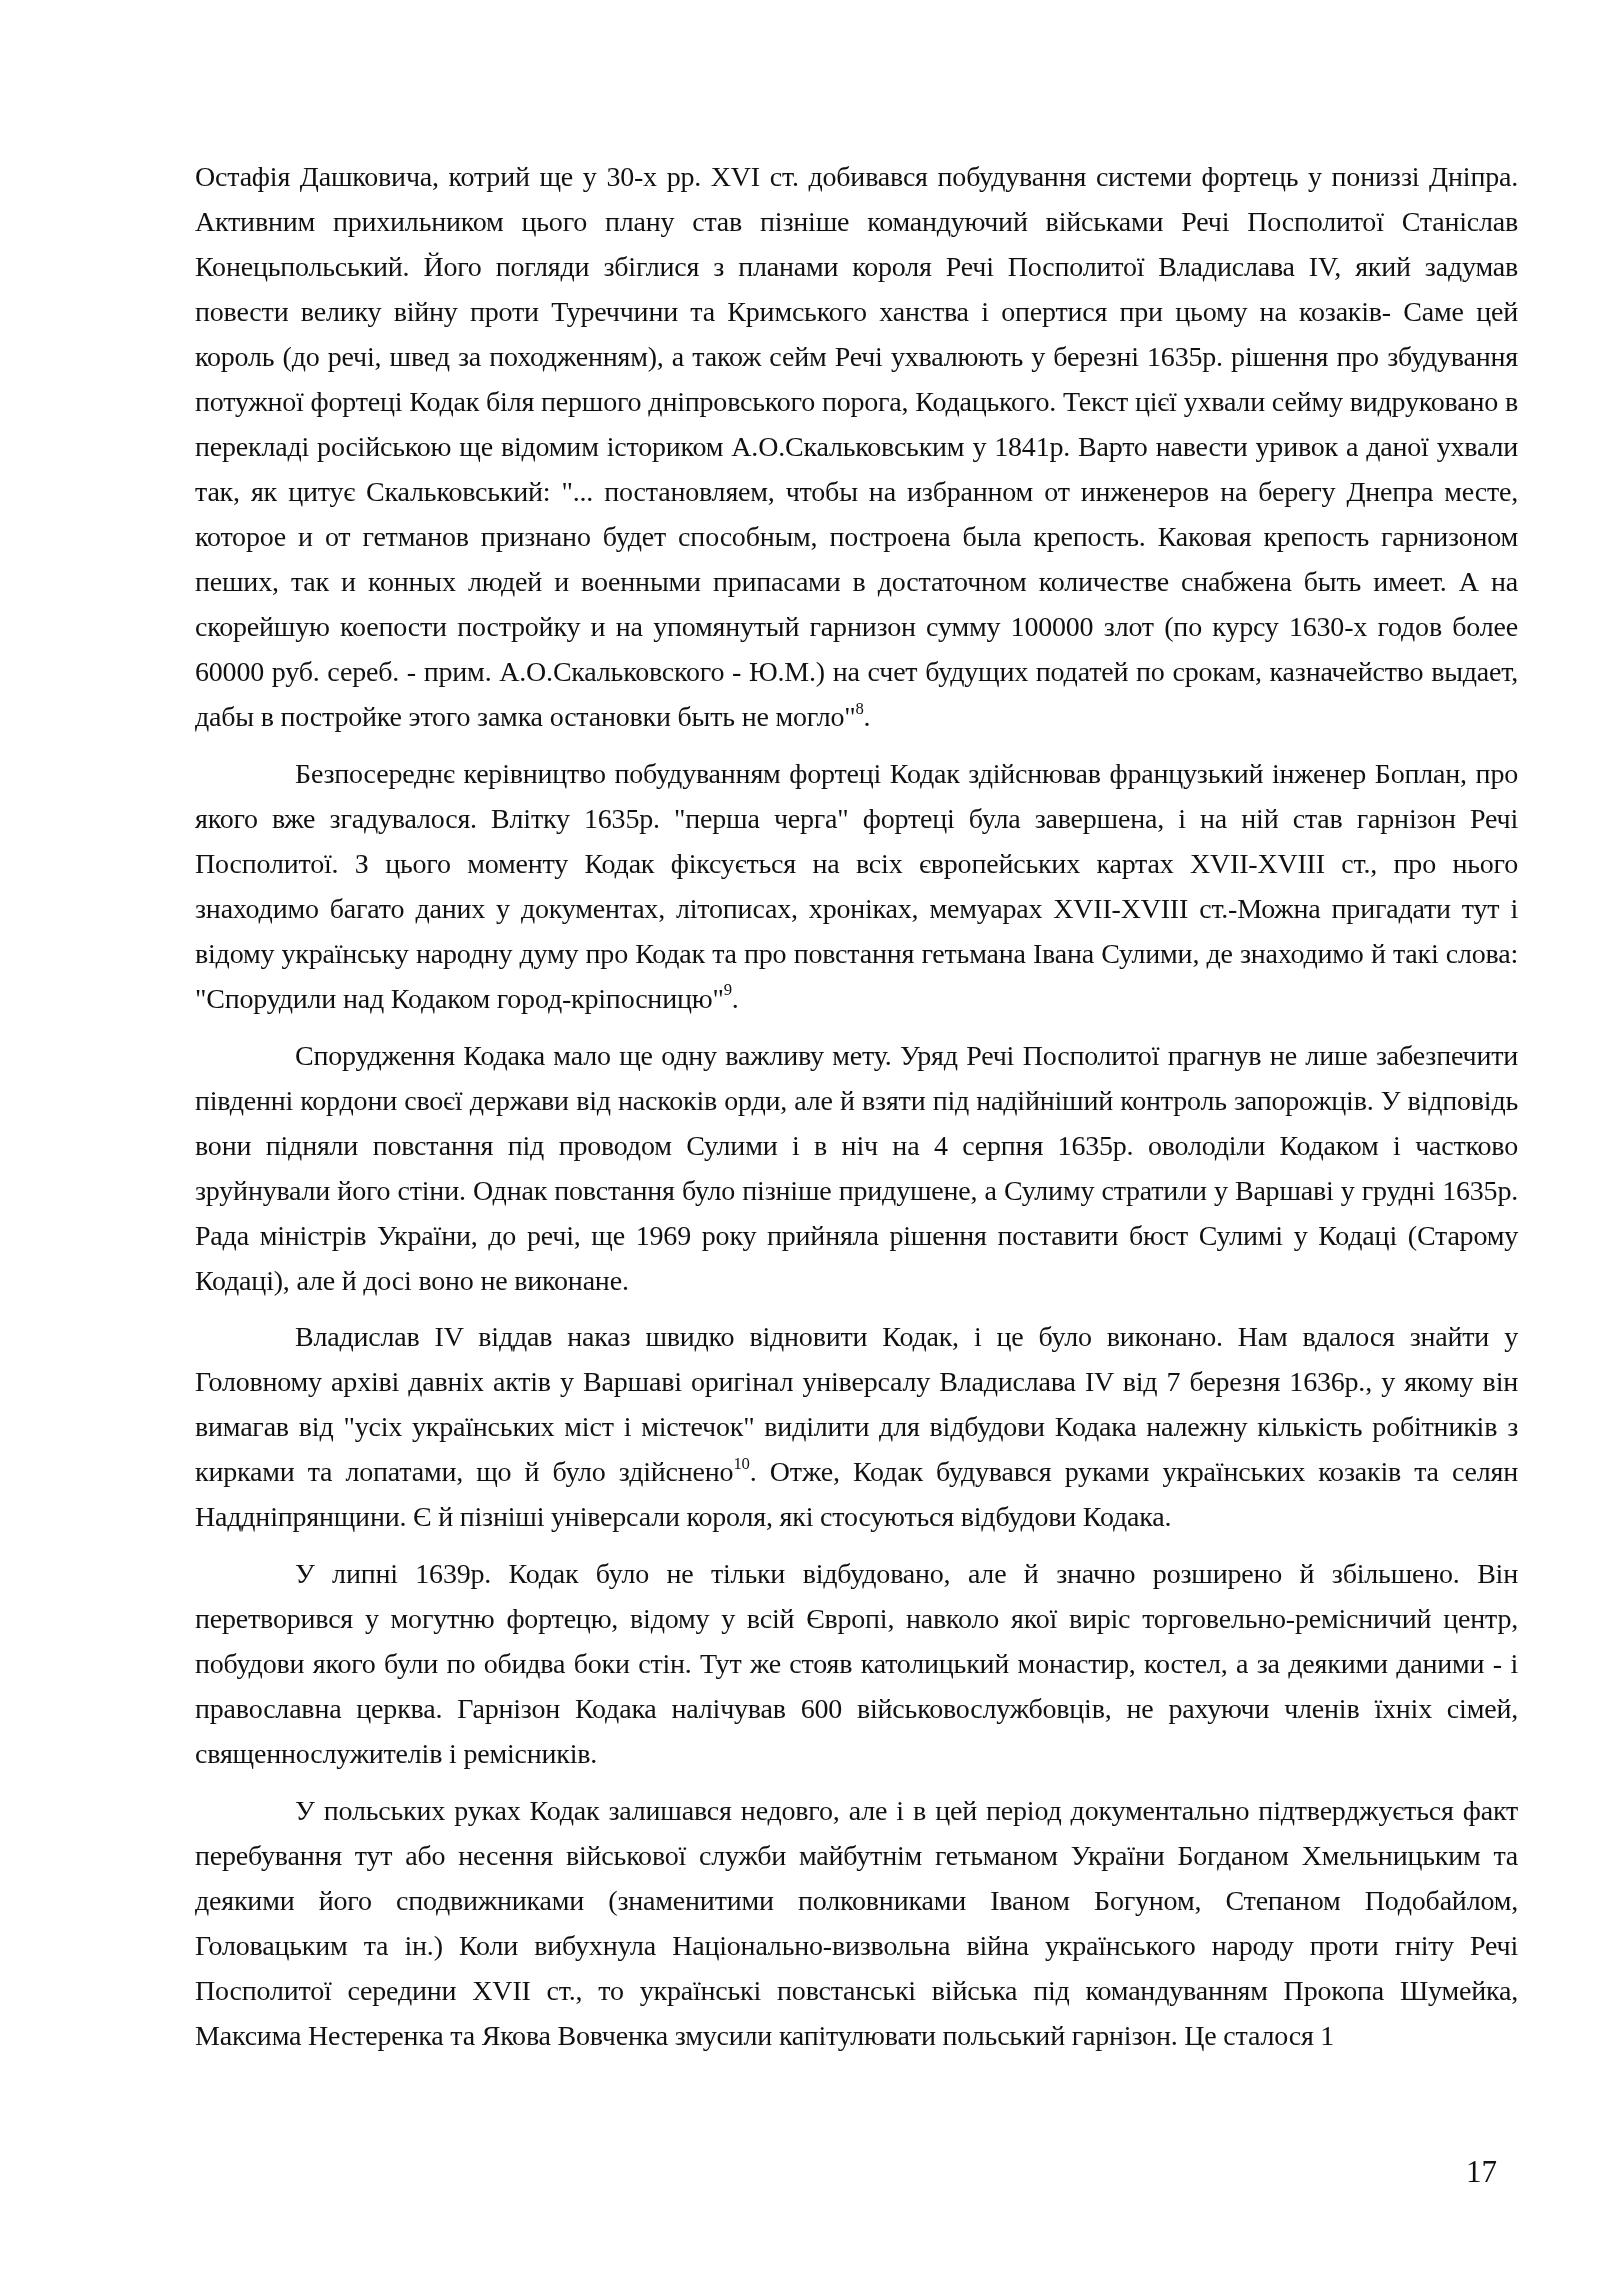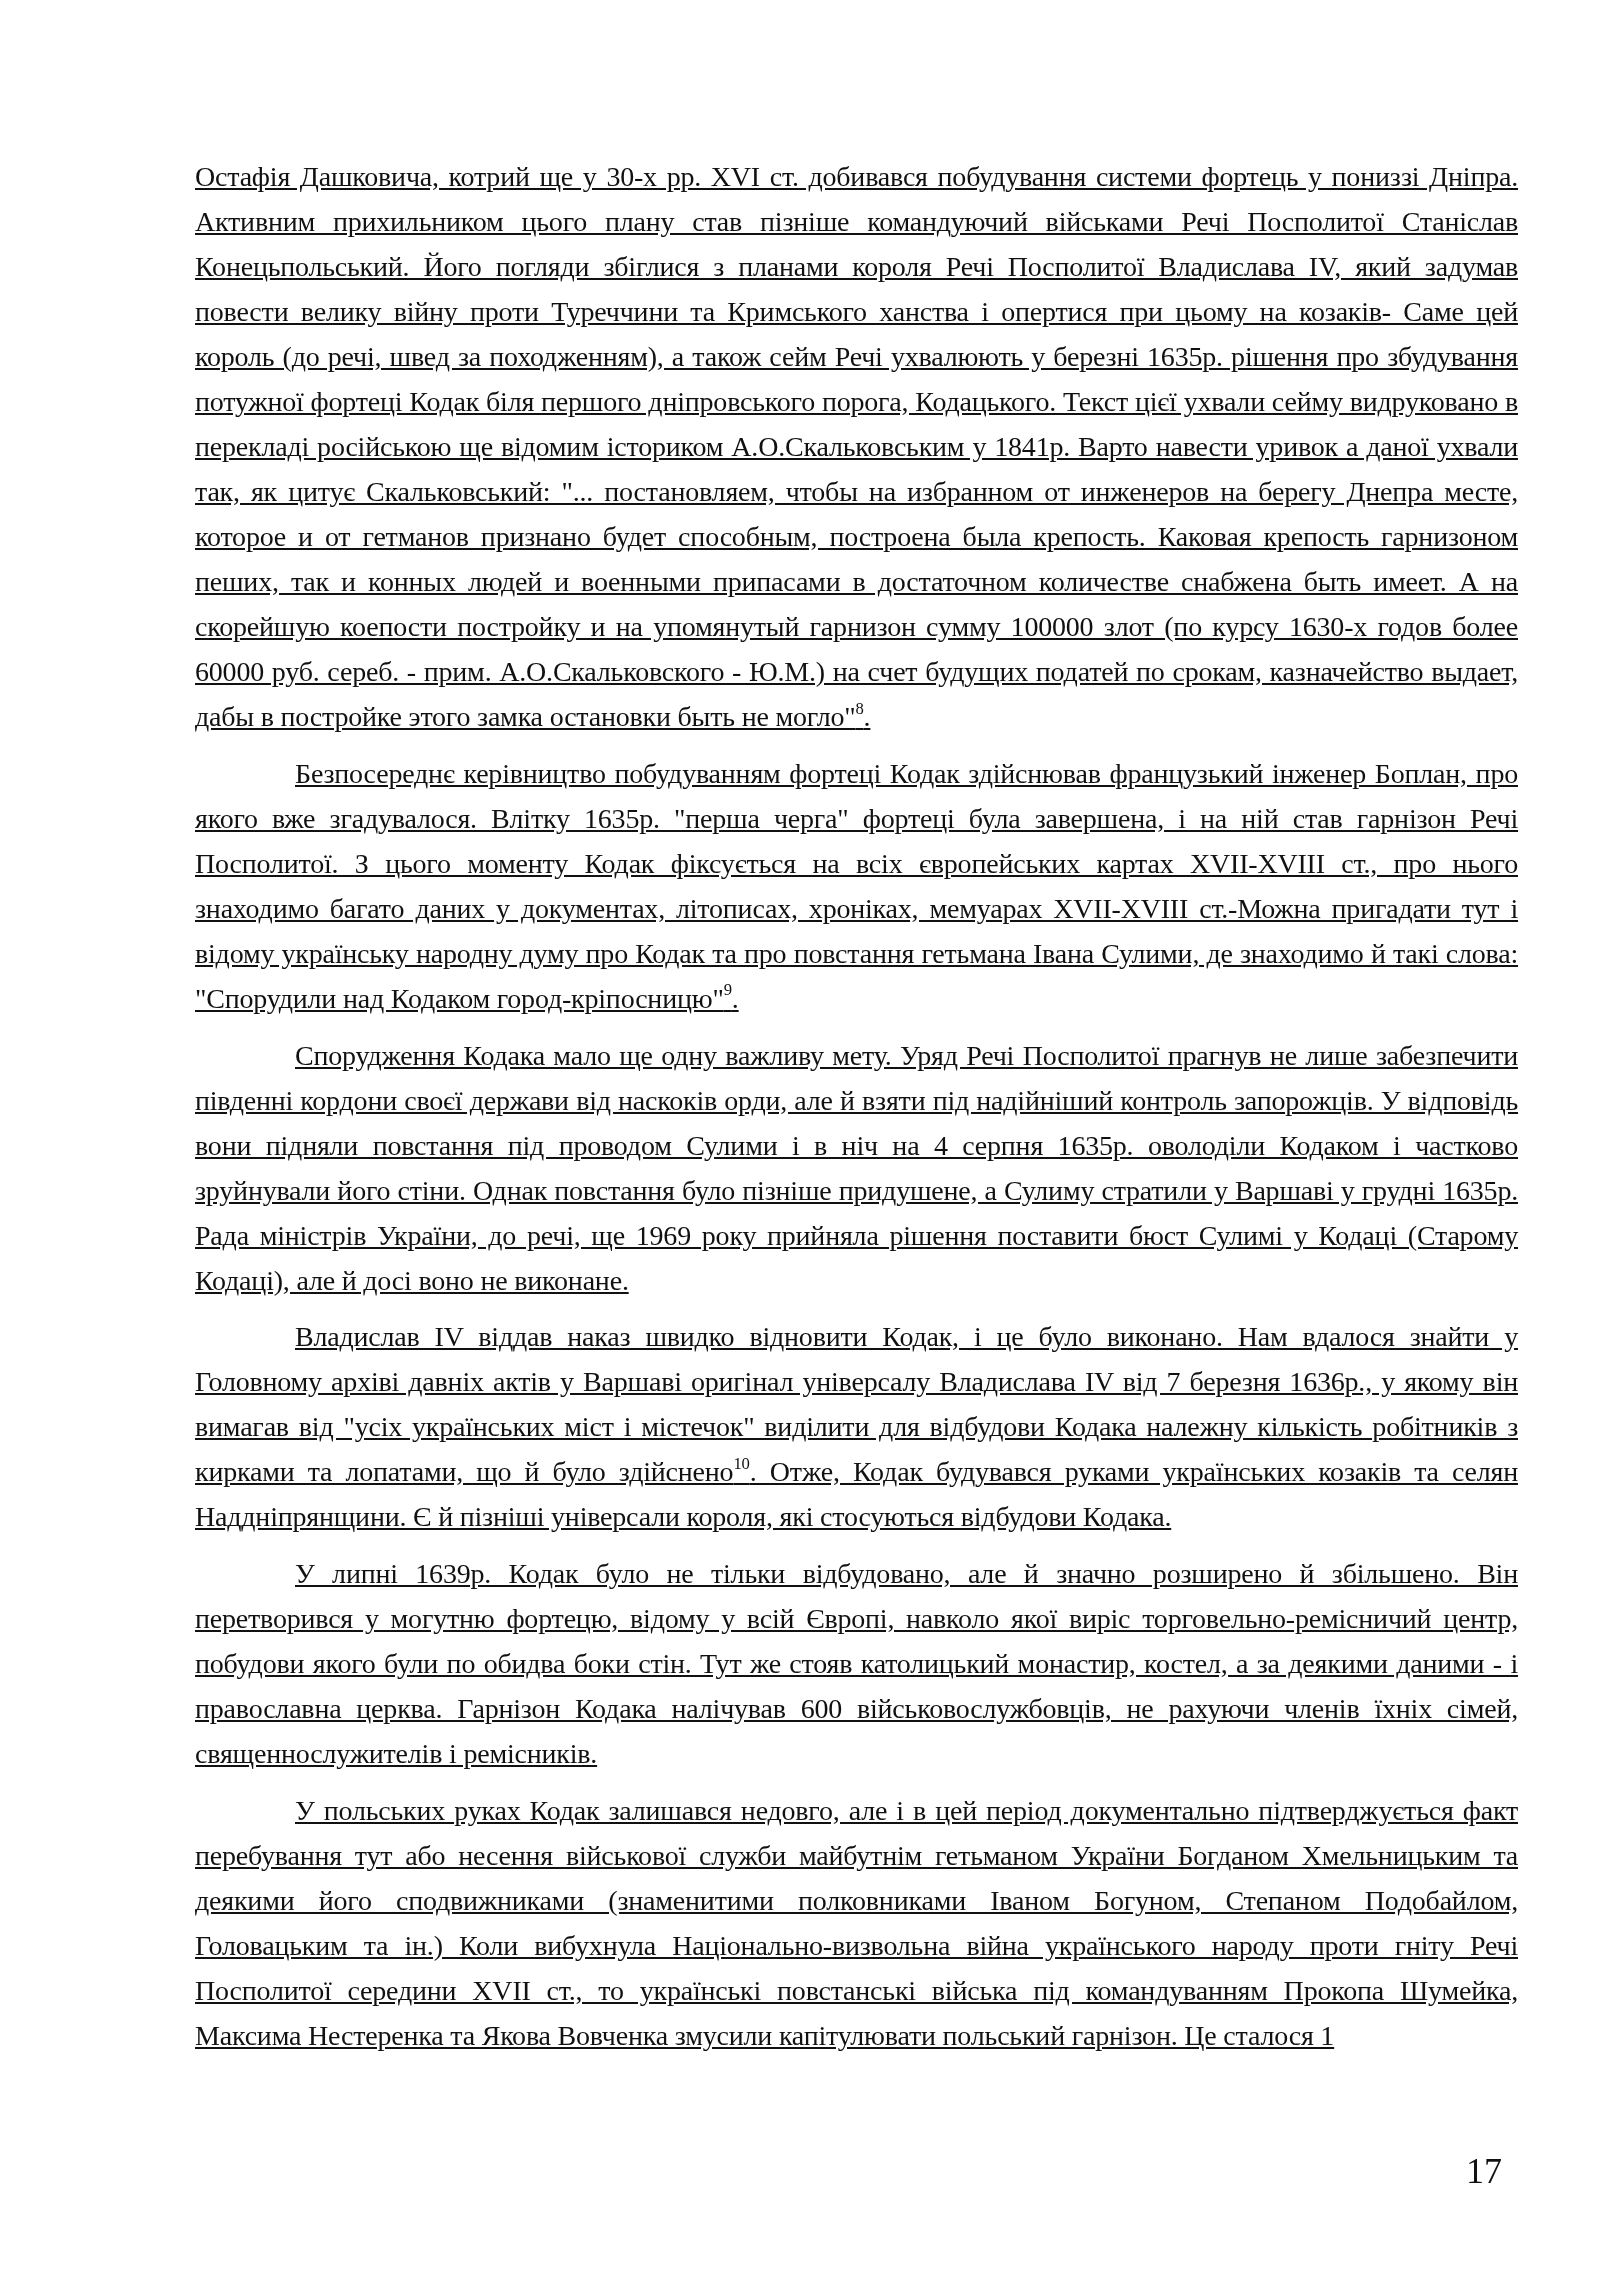--- a/index.html
+++ b/index.html
@@ -21,40 +21,39 @@
       top: 154px;
       width: 1323px;
     }
     .para {
       margin: 0 0 11.8px 0;
       font-size: 28px;
       line-height: 45px;
       text-align: justify;
       text-align-last: left;
       letter-spacing: -0.2px;
-      text-decoration: underline;
     }
     .para.indent {
       text-indent: 100px;
     }
     .para.first {
       text-indent: 0;
     }
     sup.fn {
       font-size: 16.7px;
       line-height: 0;
       vertical-align: super;
       position: relative;
       top: -2px;
     }
     .page-number {
       position: absolute;
       left: 1466px;
       top: 2152px;
-      font-size: 36px;
+      font-size: 31px;
       line-height: 39px;
     }
   </style>
 </head>
 <body>
 
 <div class="page-body">
 
   <p class="para first"><span>Остафія Дашковича, котрий ще у 30-х рр. XVI ст. добивався побудування системи фортець у пониззі Дніпра. Активним прихильником цього плану став пізніше командуючий військами Речі Посполитої Станіслав Конецьпольський. Його погляди збіглися з планами короля Речі Посполитої Владислава IV, який задумав повести велику війну проти Туреччини та Кримського ханства і опертися при цьому на козаків- Саме цей король (до речі, швед за походженням), а також сейм Речі ухвалюють у березні 1635р. рішення про збудування потужної фортеці Кодак біля першого дніпровського порога, Кодацького. Текст цієї ухвали сейму видруковано в перекладі російською ще відомим істориком А.О.Скальковським у 1841р. Варто навести уривок а даної ухвали так, як цитує Скальковський: "... постановляем, чтобы на избранном от инженеров на берегу Днепра месте, которое и от гетманов признано будет способным, построена была крепость. Каковая крепость гарнизоном пеших, так и конных людей и военными припасами в достаточном количестве снабжена быть имеет. А на скорейшую коепости постройку и на упомянутый гарнизон сумму 100000 злот (по курсу 1630-х годов более 60000 руб. сереб. - прим. А.О.Скальковского - Ю.М.) на счет будущих податей по срокам, казначейство выдает, дабы в постройке этого замка остановки быть не могло"</span><sup class="fn">8</sup><span>.</span></p>
 

